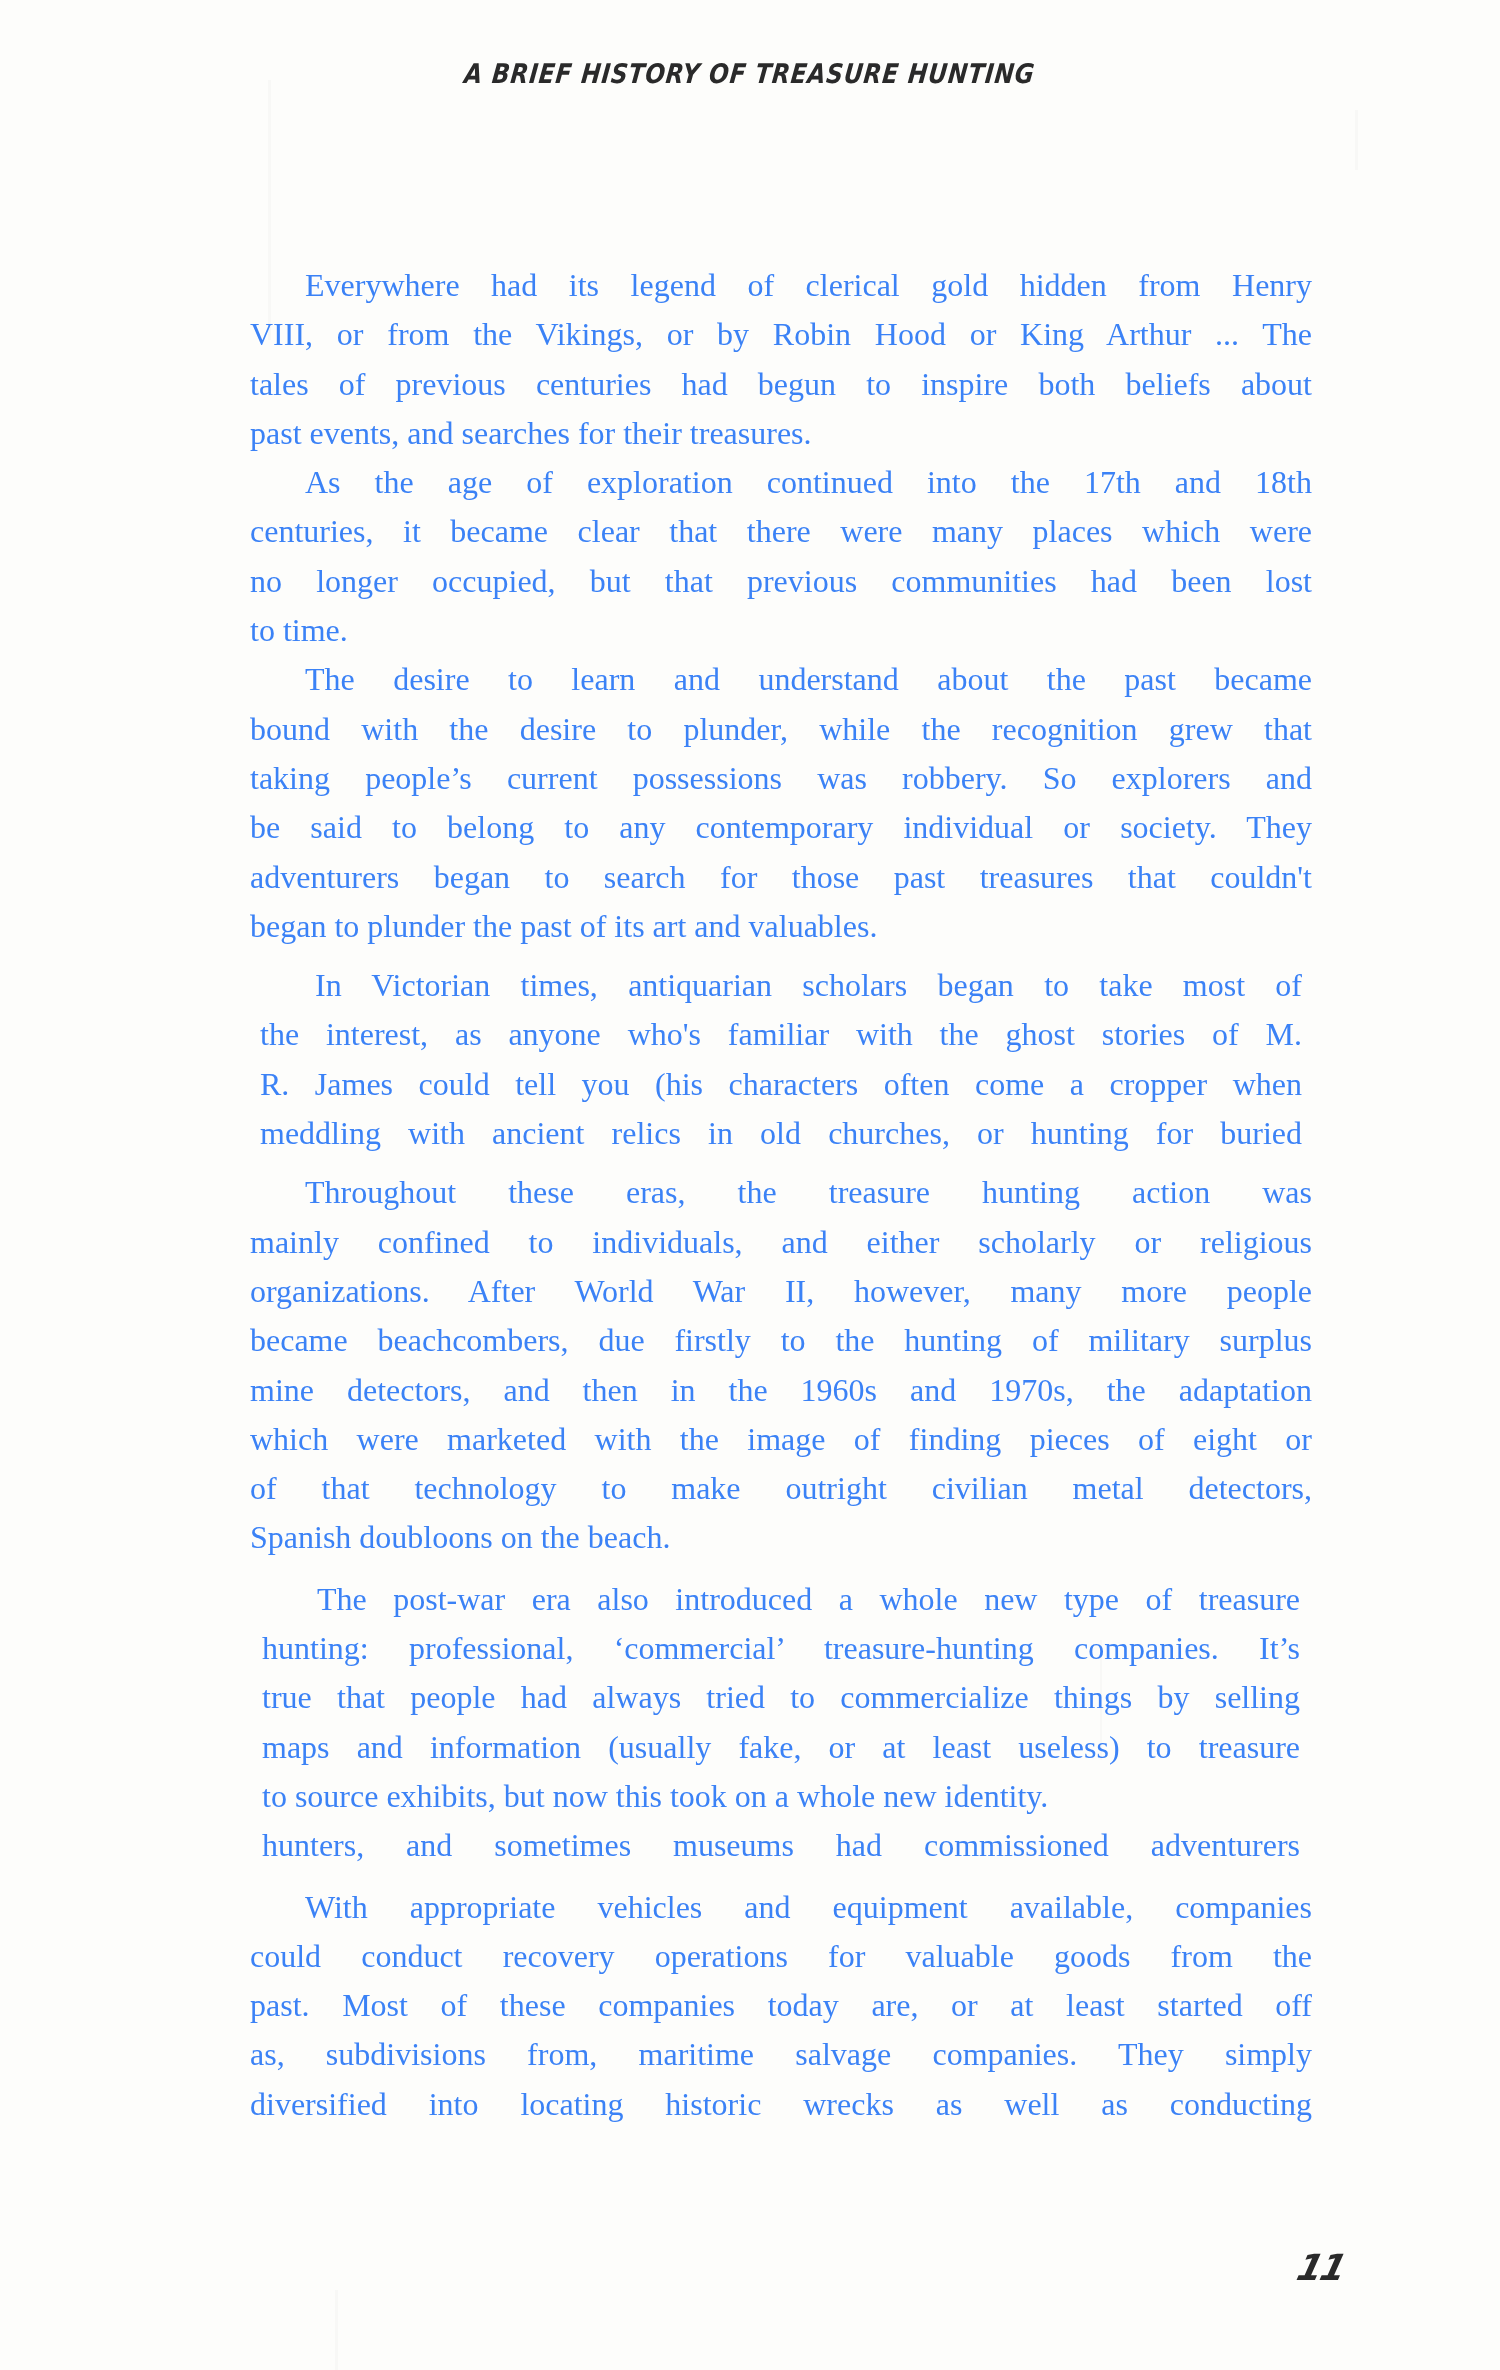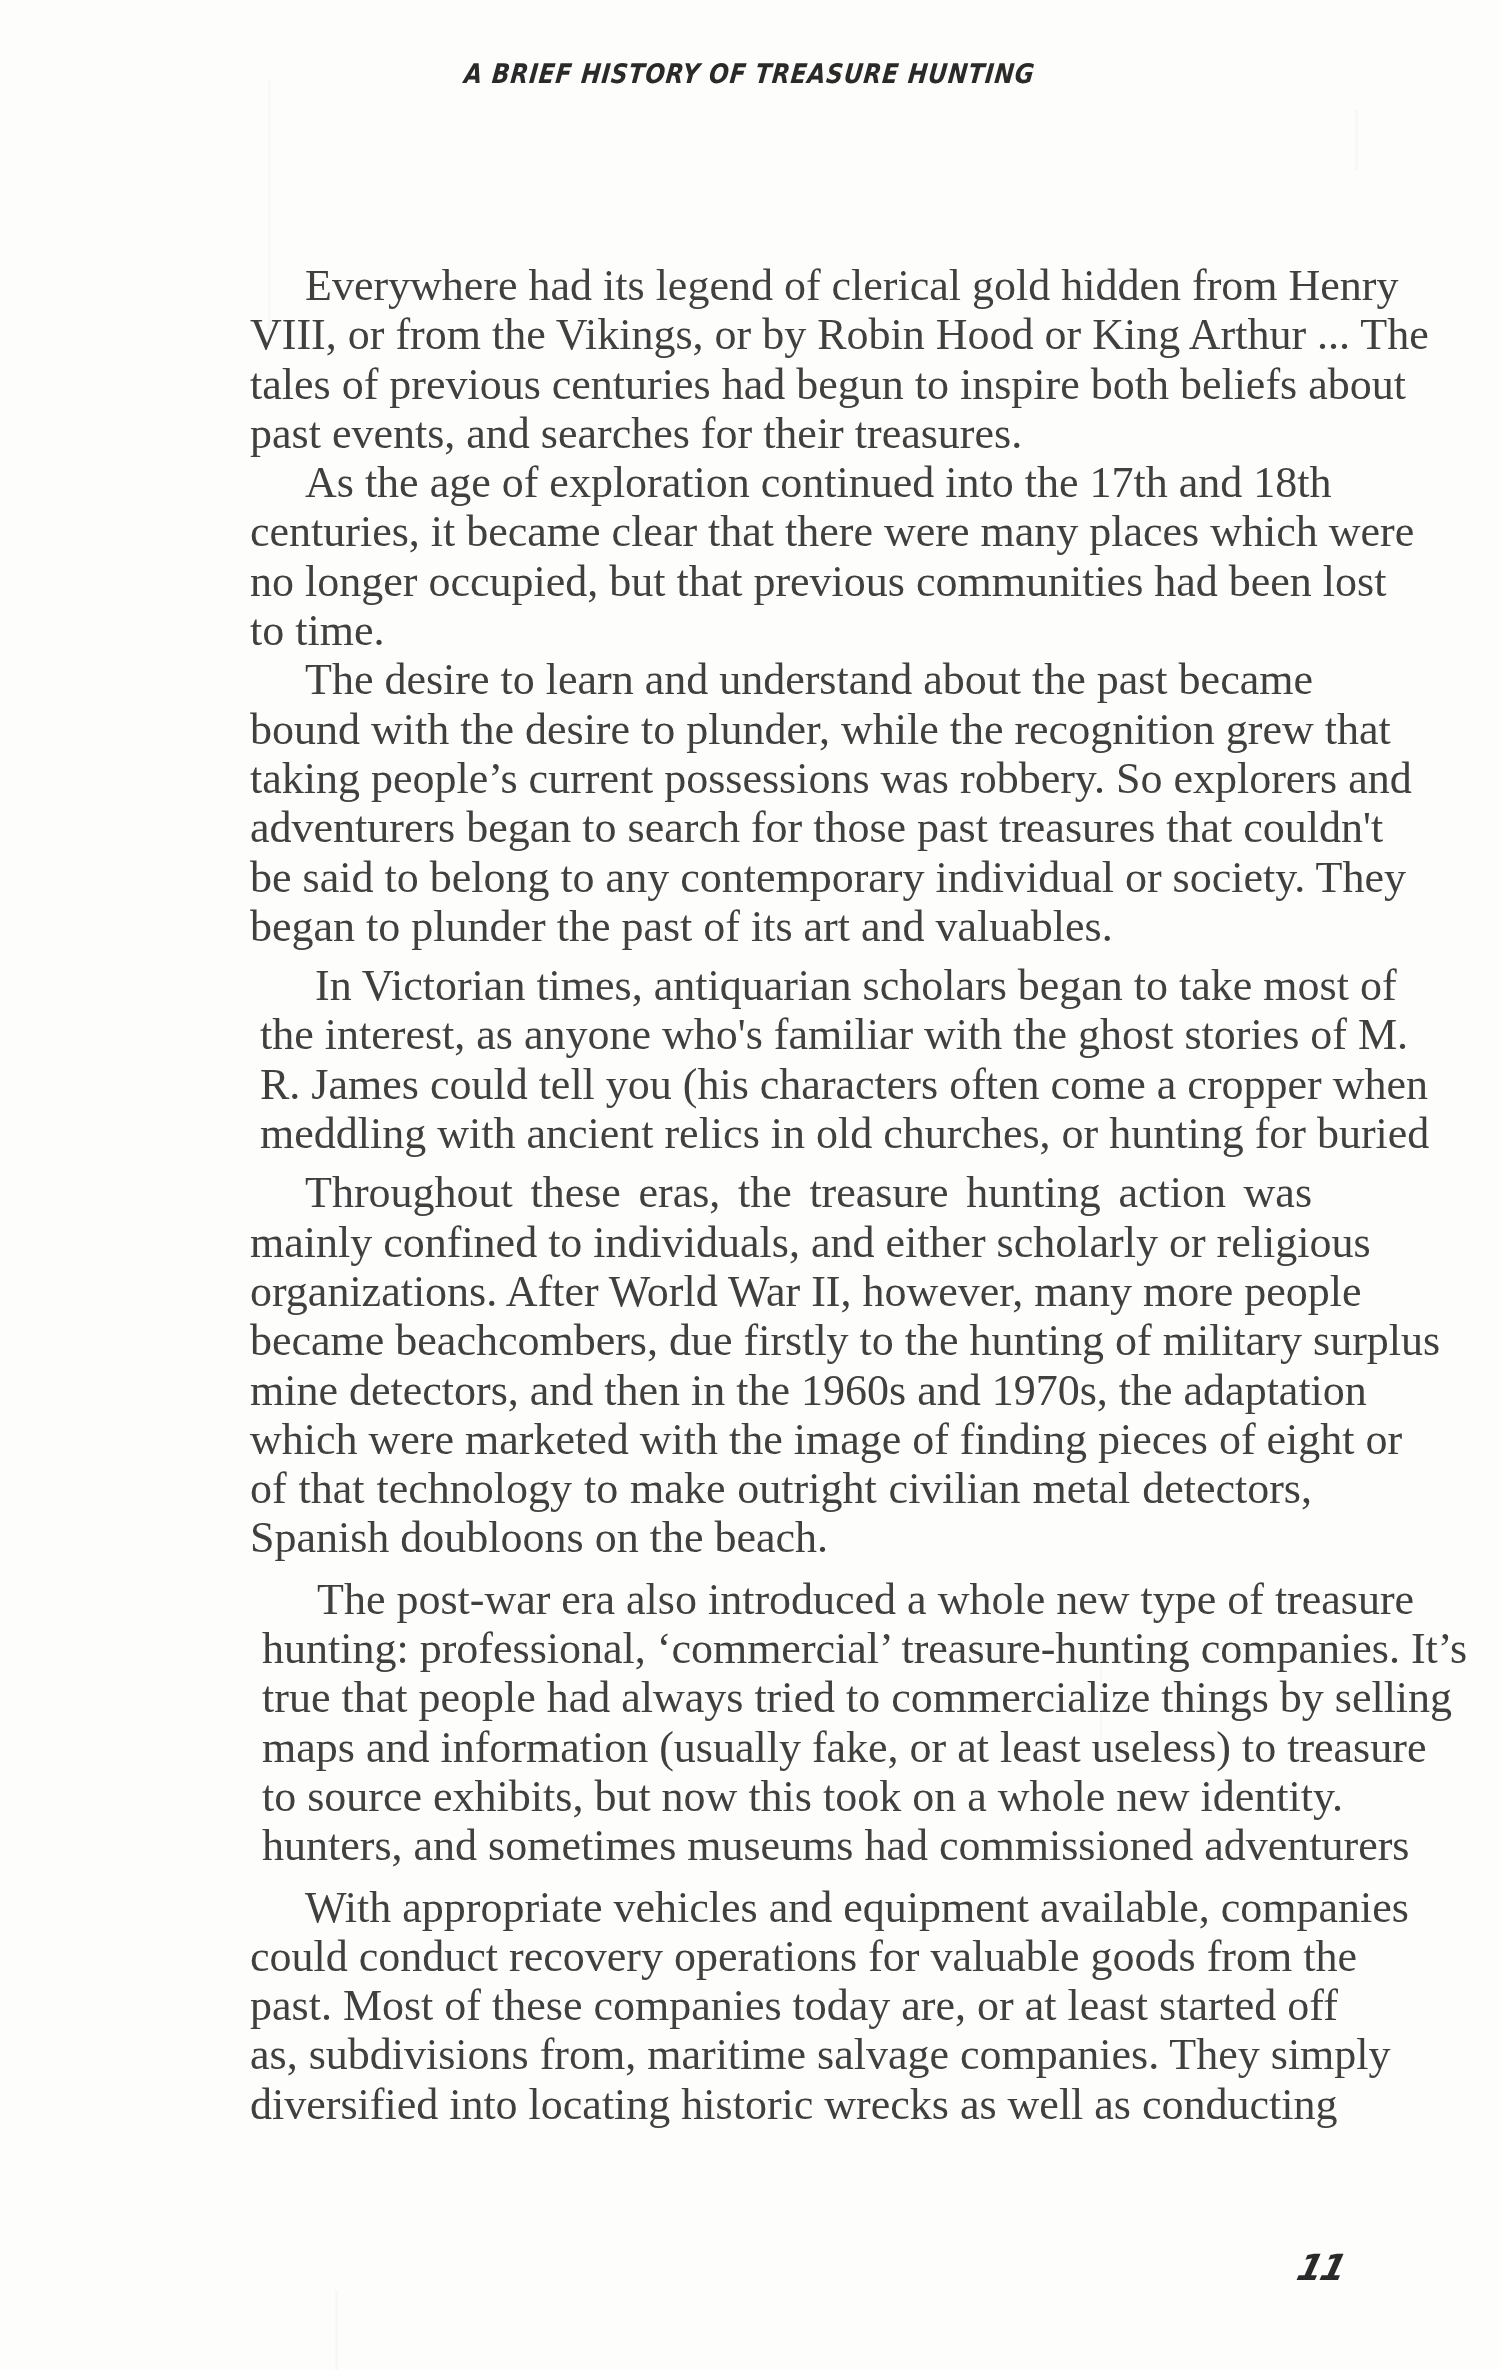--- a/index.html
+++ b/index.html
@@ -37,23 +37,23 @@
       display: inline-block;
       transform: scaleX(0.86);
       transform-origin: center;
     }
     .body-text {
       position: absolute;
       left: 250px;
       top: 261px;
       width: 1062px;
       font-family: "Liberation Serif", serif;
-      font-size: 44px;
+      font-size: 32px;
       line-height: 49.3px;
-      color: #404040;
+      color: #3b82f6;
     }
     .line {
       display: block;
       height: 49.3px;
       white-space: nowrap;
       text-align: justify;
       text-align-last: justify;
       overflow: visible;
     }
     .line.first {
@@ -101,22 +101,22 @@
     <span class="line first">As the age of exploration continued into the 17th and 18th</span>
     <span class="line">centuries, it became clear that there were many places which were</span>
     <span class="line">no longer occupied, but that previous communities had been lost</span>
     <span class="line last">to time.</span>
   </p>
 
   <p style="margin:0">
     <span class="line first">The desire to learn and understand about the past became</span>
     <span class="line">bound with the desire to plunder, while the recognition grew that</span>
     <span class="line">taking people’s current possessions was robbery. So explorers and</span>
+    <span class="line">be said to belong to any contemporary individual or society. They</span>
     <span class="line">adventurers began to search for those past treasures that couldn't</span>
-    <span class="line">be said to belong to any contemporary individual or society. They</span>
     <span class="line last">began to plunder the past of its art and valuables.</span>
   </p>
 
   <p style="margin:10px">
     <span class="line first">In Victorian times, antiquarian scholars began to take most of</span>
     <span class="line">the interest, as anyone who's familiar with the ghost stories of M.</span>
     <span class="line">R. James could tell you (his characters often come a cropper when</span>
     <span class="line">meddling with ancient relics in old churches, or hunting for buried</span>
   </p>
 

